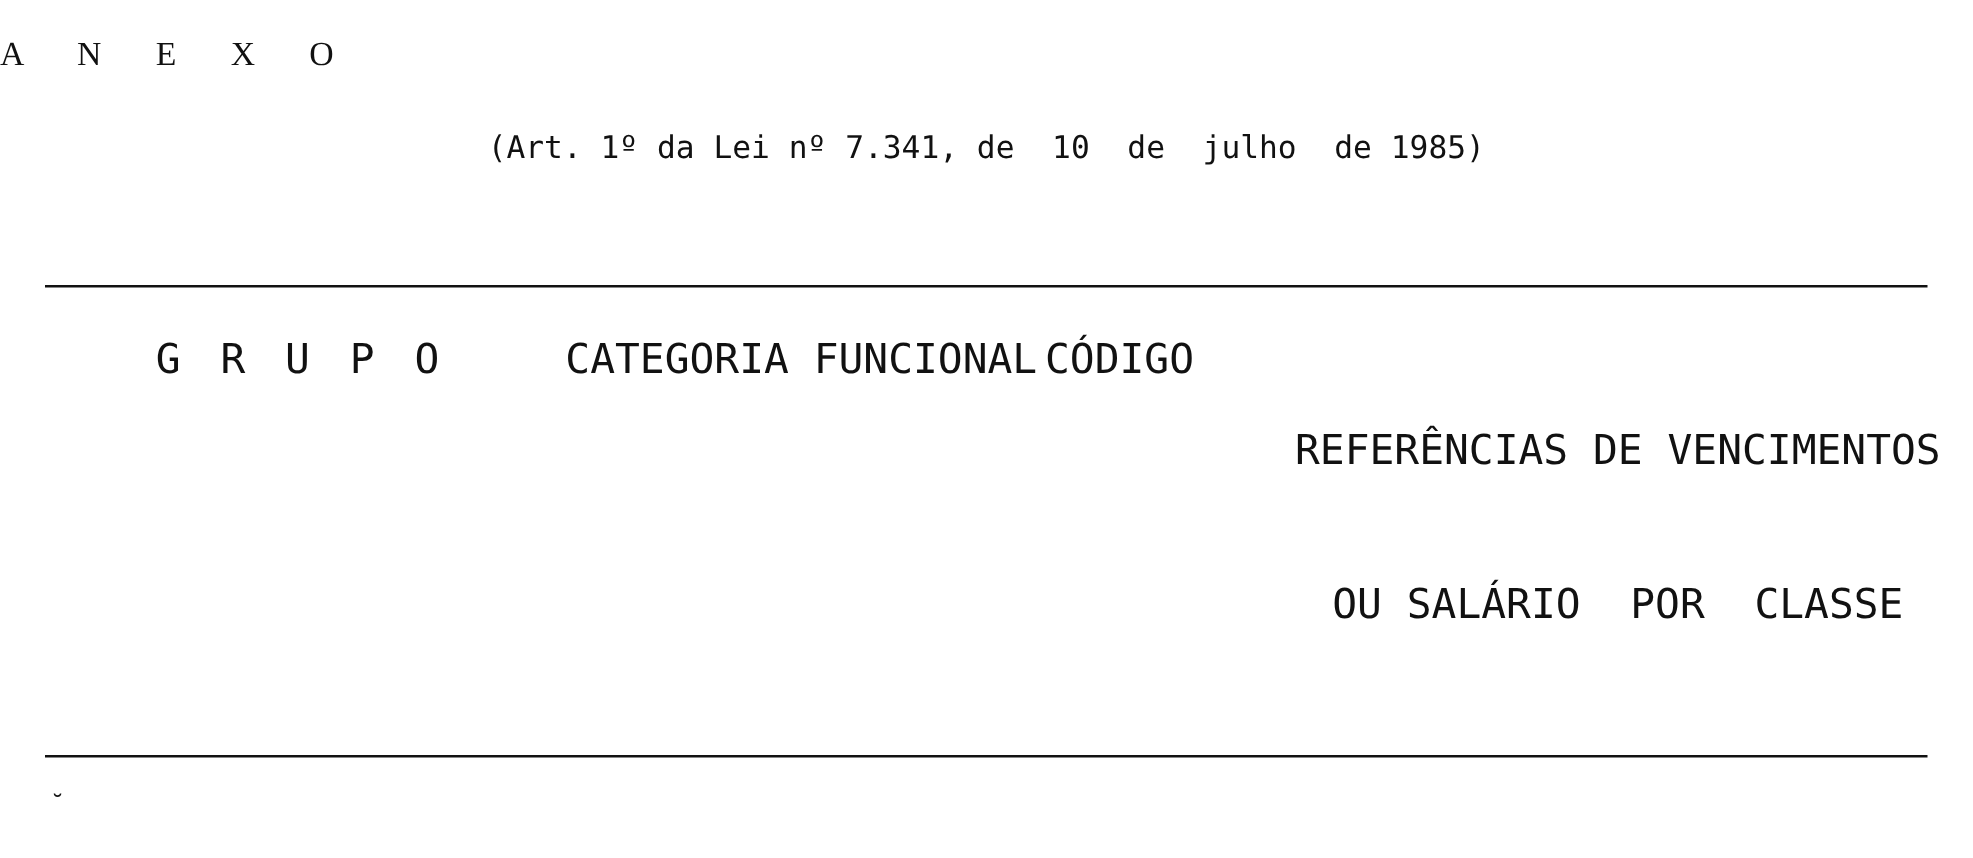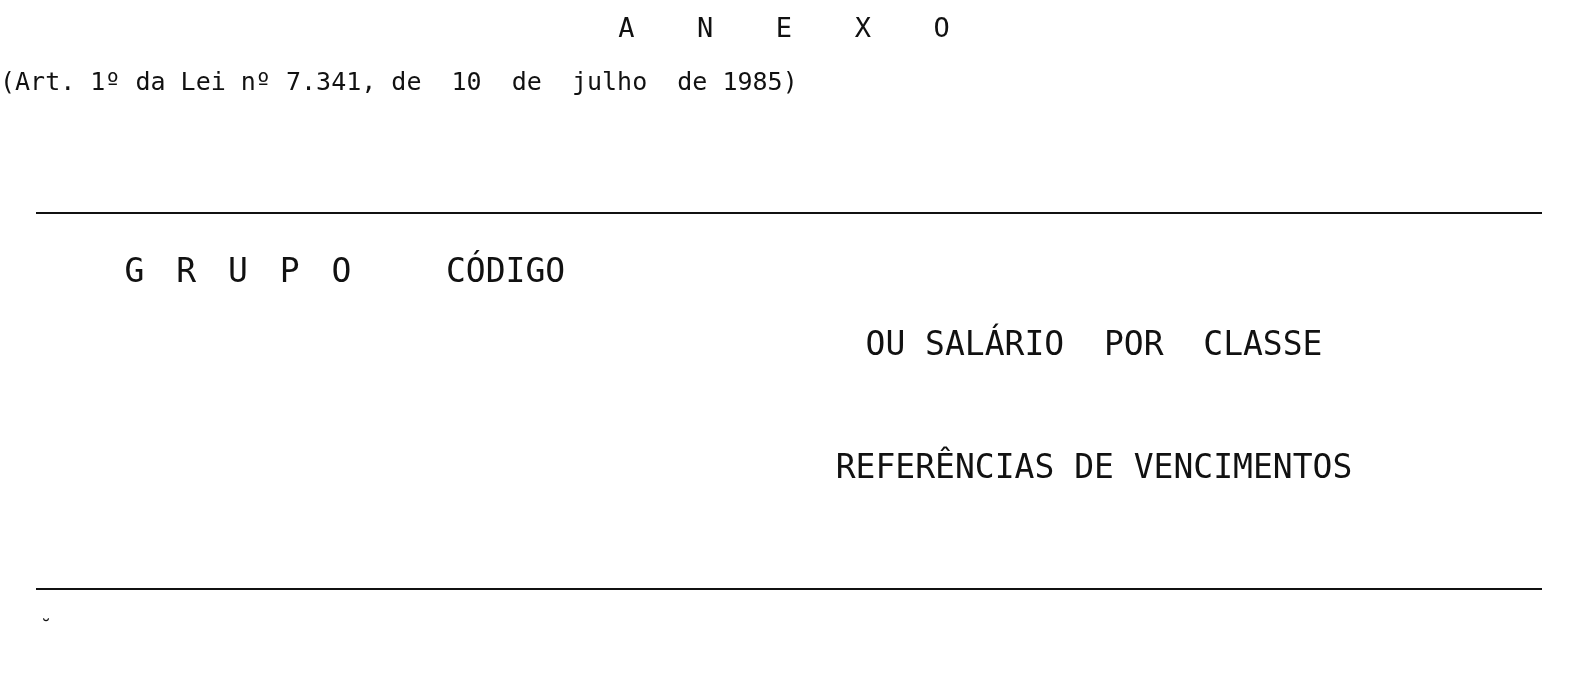--- a/index.html
+++ b/index.html
@@ -13,29 +13,31 @@
     font-family: "DejaVu Sans Mono", monospace;
     color: #111111;
     overflow: hidden;
   }
   .page {
     position: relative;
     width: 1578px;
     height: 686px;
   }
   .doc-title {
-    text-align: center;
+    text-align: left;
     font-size: 27px;
     letter-spacing: 10px;
-    margin-top: 12px;
+    margin-top: 28px;
     white-space: pre;
+    font-family: Liberation Serif, serif;
   }
   .doc-subtitle {
+    text-align: center;
     font-size: 25px;
-    margin-top: 24px;
+    margin-top: 44px;
     white-space: pre;
   }
   .table-area {
     position: absolute;
     left: 36px;
     top: 200px;
     width: 1506px;
   }
   .rule {
     border: 0;
@@ -128,24 +130,25 @@
 
   <div class="doc-title">A  N  E  X  O</div>
   <div class="doc-subtitle">(Art. 1º da Lei nº 7.341, de  10  de  julho  de 1985)</div>
 
   <div class="table-area">
 
     <hr class="rule">
 
     <div class="head-row">
       <div class="col-grupo">G R U P O</div>
+      <div class="col-categoria">CATEGORIA FUNCIONAL</div>
       <div class="col-codigo">CÓDIGO</div>
       <div class="col-refs">
+        <div>REFERÊNCIAS DE VENCIMENTOS</div>
         <div>OU SALÁRIO  POR  CLASSE</div>
-        <div>REFERÊNCIAS DE VENCIMENTOS</div>
       </div>
     </div>
 
     <hr class="rule">
 
     <div class="body-row">
       <div class="grupo-block">
         <span class="tick-top">˘</span>
         <span class="tick-bottom">ˍ</span>
         <div class="grupo-line-1">OUTRAS ATIVIDADES DE</div>

